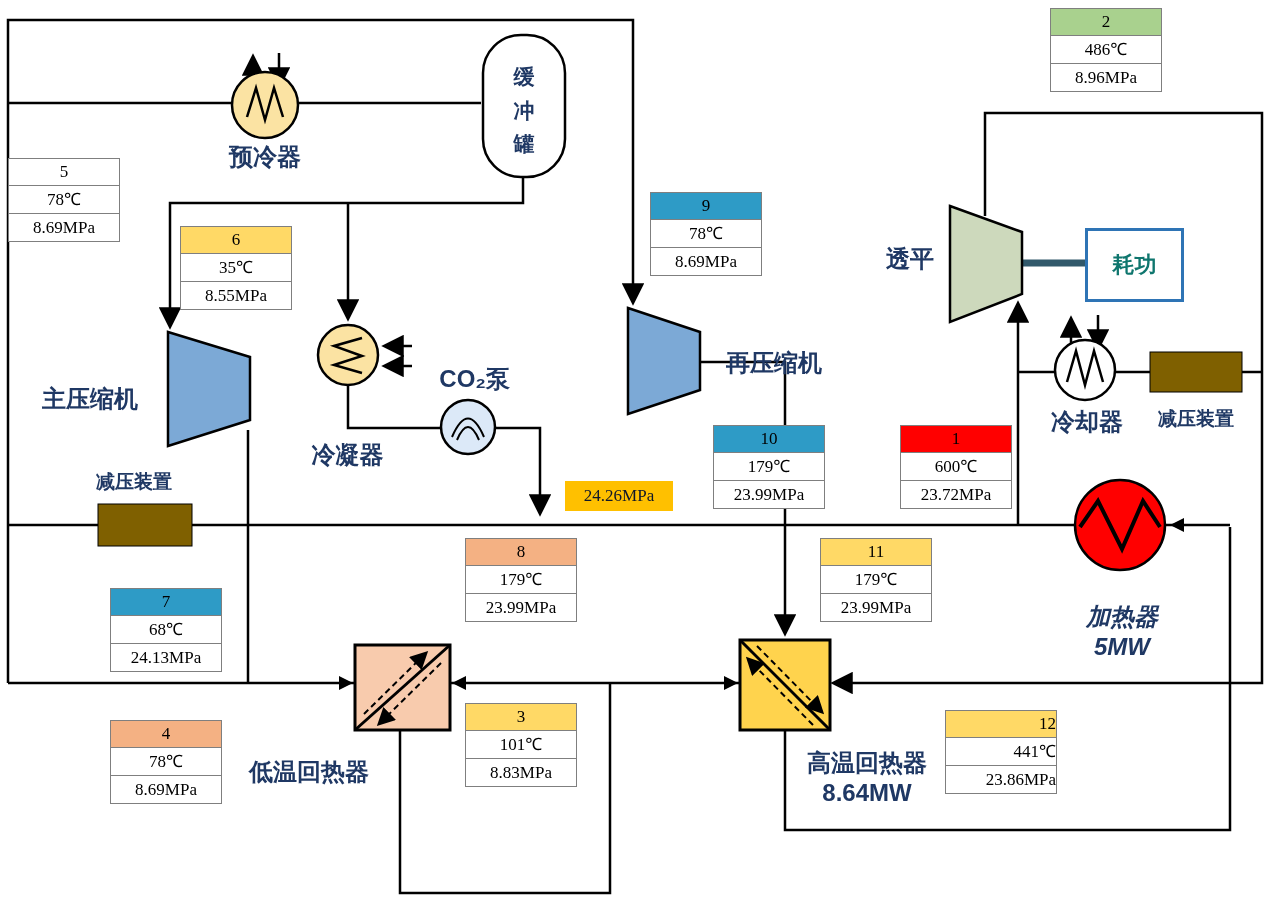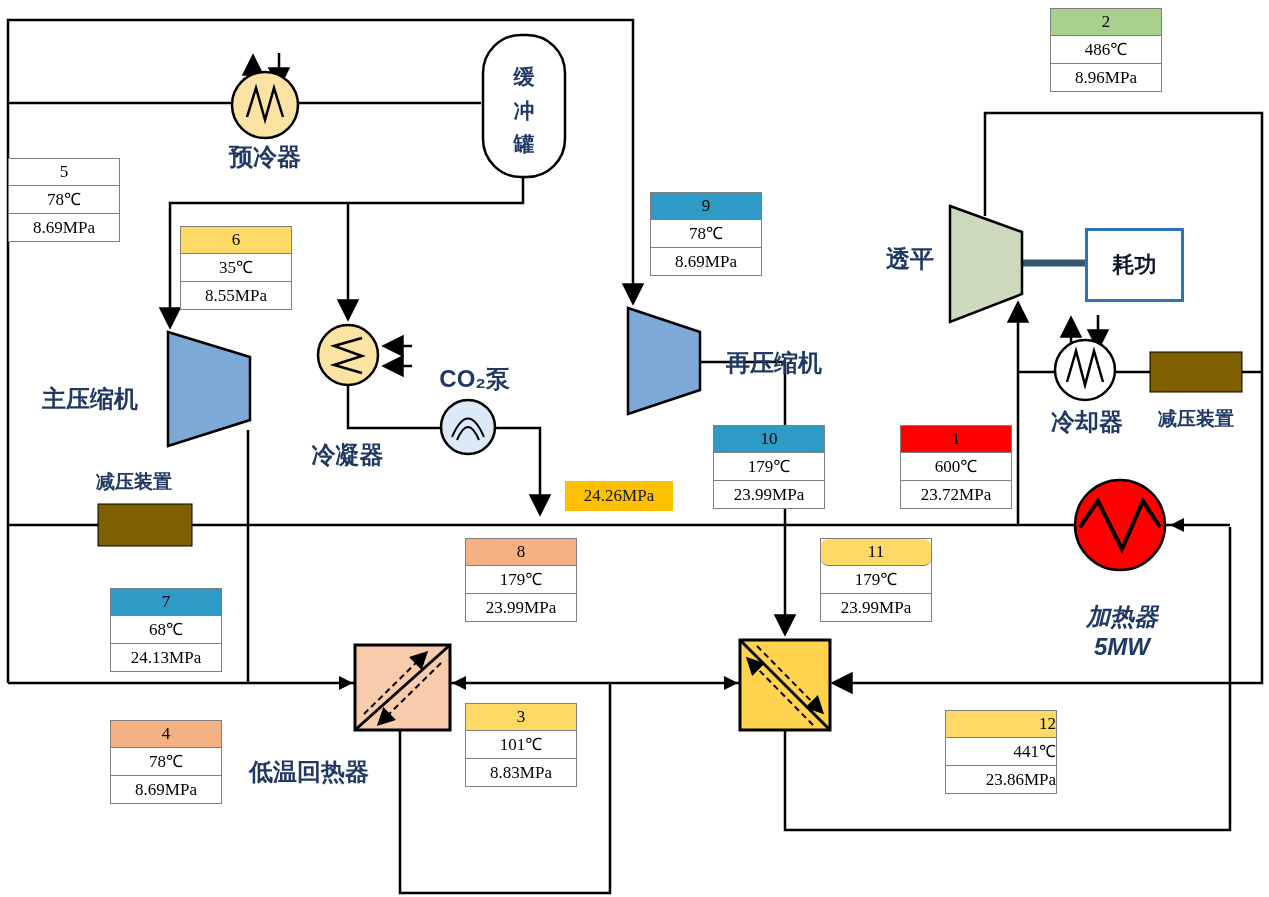--- a/index.html
+++ b/index.html
@@ -11,21 +11,21 @@
   .lbl.small{font-size:19px;}
   .sbox{position:absolute;width:110px;background:#ffffff;border:1px solid #7f7f7f;
         font-family:"Liberation Serif",serif;font-size:17px;color:#000;text-align:center;}
   .sbox .hd{height:26px;line-height:26px;border-bottom:1px solid #7f7f7f;}
   .sbox .rw{height:27px;line-height:27px;}
   .sbox .rw + .rw{border-top:1px solid #7f7f7f;}
   .badge{position:absolute;width:108px;height:30px;line-height:30px;text-align:center;
          font-family:"Liberation Serif",serif;font-size:17px;color:#0f172a;}
   .workbox{position:absolute;left:1085px;top:228px;width:93px;height:68px;background:#fff;
            border:3px solid #2E74B5;display:flex;align-items:center;justify-content:center;
-           font-weight:bold;font-size:22px;color:#0f172a;}
+           font-weight:bold;font-size:22px;color:#0f766e;}
   .tanktext{position:absolute;left:511px;top:60px;width:26px;font-weight:bold;font-size:21px;
             color:#1F3864;word-break:break-all;line-height:1.6;text-align:center;}
   .twoline{white-space:normal;}
 </style>
 </head>
 <body>
 
 <div id="stage">
 
 <svg width="1269" height="897" viewBox="0 0 1269 897">
@@ -123,20 +123,24 @@
   <span>耗功</span>
 </div>
 <div class="lbl" style="left:1045px;top:407px;width:84px;">冷却器</div>
 <div class="lbl small" style="left:1146px;top:407px;width:100px;">减压装置</div>
 <div class="lbl small" style="left:82px;top:470px;width:104px;">减压装置</div>
 <div class="lbl twoline" style="left:1066px;top:602px;width:112px;font-style:italic;">
   <div>加热器</div>
   <div>5MW</div>
 </div>
 <div class="lbl" style="left:243px;top:757px;width:132px;">低温回热器</div>
+<div class="lbl twoline" style="left:798px;top:748px;width:138px;">
+  <div>高温回热器</div>
+  <div>8.64MW</div>
+</div>
 
 <div class="badge" style="left: 565px; top: 481px; background: rgb(255, 192, 0);">24.26MPa</div>
 
 <div class="sbox" style="left:1050px;top:8px;">
   <div class="hd" style="background: rgb(169, 209, 142);">2</div>
   <div class="rw">486℃</div>
   <div class="rw">8.96MPa</div>
 </div>
 <div class="sbox" style="left:8px;top:158px;">
   <div class="hd" style="background: rgb(255, 255, 255);">5</div>
@@ -167,21 +171,21 @@
   <div class="hd" style="background: rgb(46, 155, 198);">7</div>
   <div class="rw">68℃</div>
   <div class="rw">24.13MPa</div>
 </div>
 <div class="sbox" style="left:465px;top:538px;">
   <div class="hd" style="background: rgb(244, 177, 131);">8</div>
   <div class="rw">179℃</div>
   <div class="rw">23.99MPa</div>
 </div>
 <div class="sbox" style="left:820px;top:538px;">
-  <div class="hd" style="background: rgb(255, 217, 102); border-radius: 7px;">11</div>
+  <div class="hd" style="background: rgb(255, 217, 102);">11</div>
   <div class="rw">179℃</div>
   <div class="rw">23.99MPa</div>
 </div>
 <div class="sbox" style="left:110px;top:720px;">
   <div class="hd" style="background: rgb(244, 177, 131);">4</div>
   <div class="rw">78℃</div>
   <div class="rw">8.69MPa</div>
 </div>
 <div class="sbox" style="left:465px;top:703px;">
   <div class="hd" style="background: rgb(255, 217, 102);">3</div>

